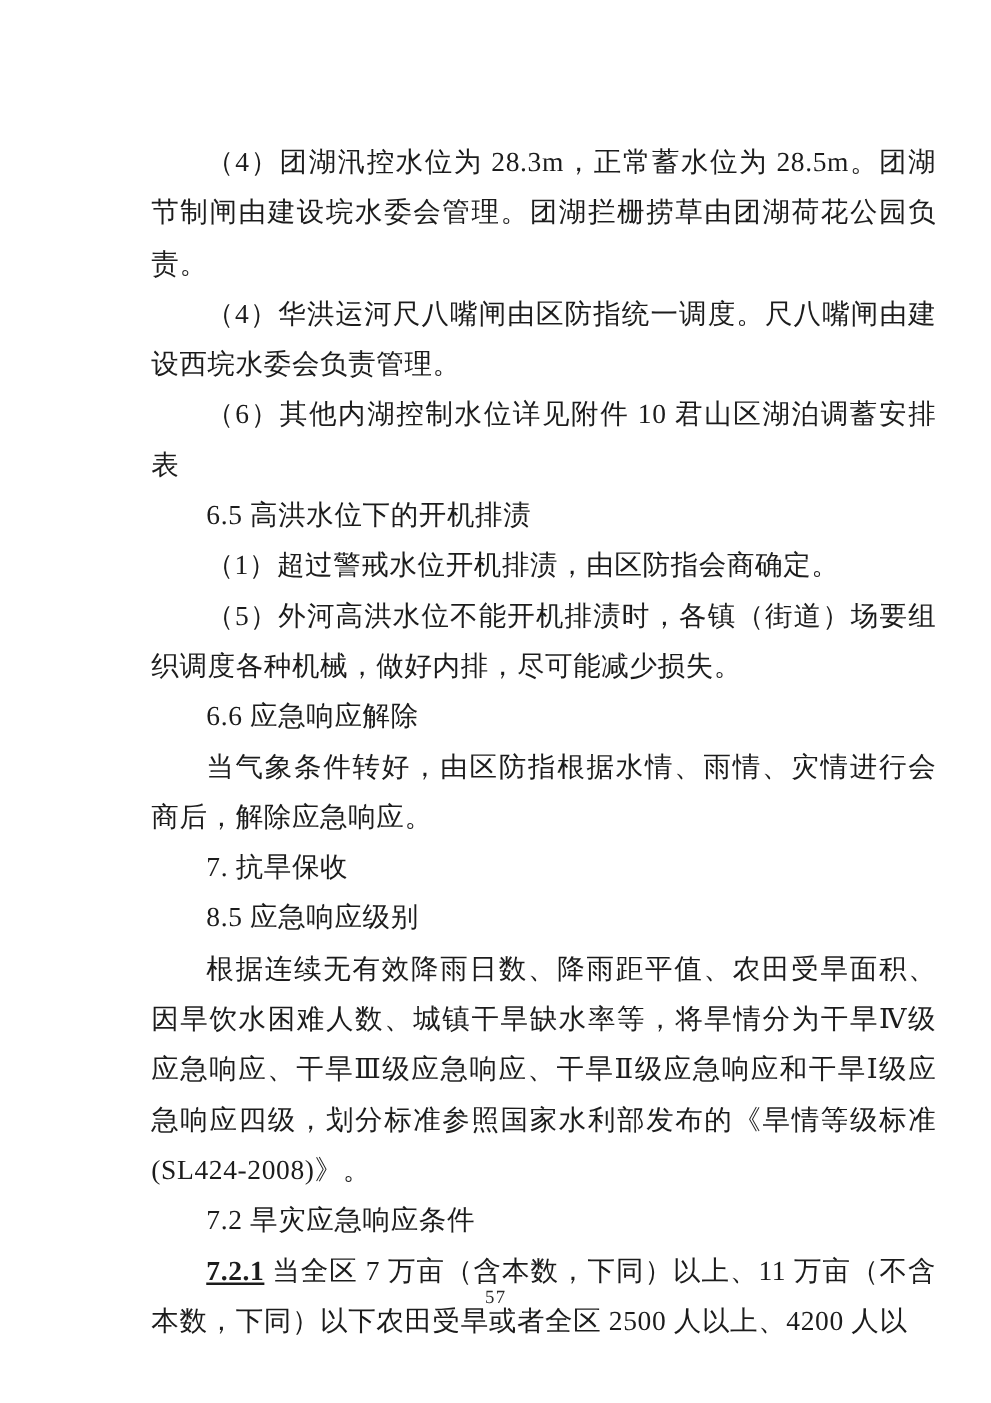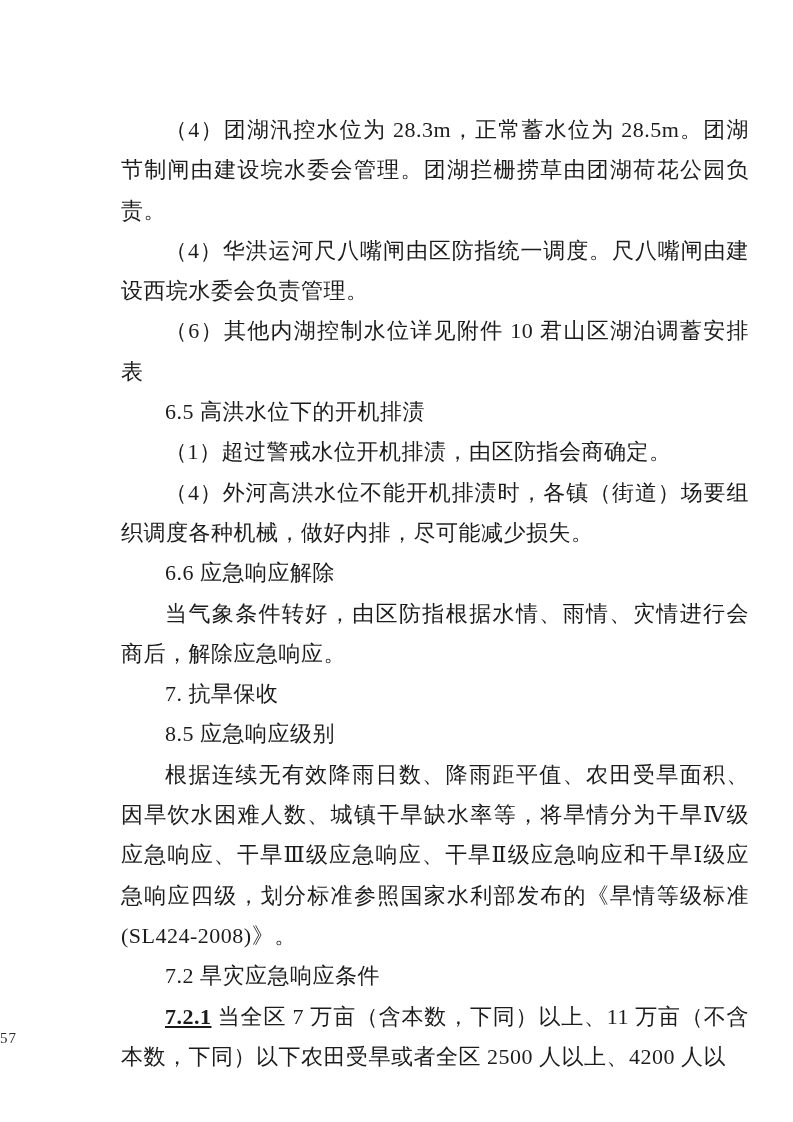--- a/index.html
+++ b/index.html
@@ -37,21 +37,21 @@
   }
   .lead {
     font-weight: 700;
     text-decoration: underline;
   }
   .page-number {
     position: absolute;
     left: 0;
     right: 0;
     top: 1030px;
-    text-align: left;
+    text-align: center;
     font-size: 15px;
     color: #2a2a2a;
     letter-spacing: 1px;
   }
 </style>
 </head>
 <body>
 
 <div class="page">
   <div class="content">
@@ -59,21 +59,21 @@
     <p class="para"><span>（4）团湖汛控水位为 28.3m，正常蓄水位为 28.5m。团湖节制闸由建设垸水委会管理。团湖拦栅捞草由团湖荷花公园负责。</span></p>
 
     <p class="para"><span>（4）华洪运河尺八嘴闸由区防指统一调度。尺八嘴闸由建设西垸水委会负责管理。</span></p>
 
     <p class="para"><span>（6）其他内湖控制水位详见附件 10 君山区湖泊调蓄安排表</span></p>
 
     <p class="para heading"><span>6.5 高洪水位下的开机排渍</span></p>
 
     <p class="para"><span>（1）超过警戒水位开机排渍，由区防指会商确定。</span></p>
 
-    <p class="para"><span>（4）外河高洪水位不能开机排渍时，各镇（街道）场要组织调度各种机械，做好内排，尽可能减少损失。</span></p>
+    <p class="para"><span>（5）外河高洪水位不能开机排渍时，各镇（街道）场要组织调度各种机械，做好内排，尽可能减少损失。</span></p>
 
     <p class="para heading"><span>6.6 应急响应解除</span></p>
 
     <p class="para"><span>当气象条件转好，由区防指根据水情、雨情、灾情进行会商后，解除应急响应。</span></p>
 
     <p class="para heading"><span>7. 抗旱保收</span></p>
 
     <p class="para heading"><span>8.5 应急响应级别</span></p>
 
     <p class="para"><span>根据连续无有效降雨日数、降雨距平值、农田受旱面积、因旱饮水困难人数、城镇干旱缺水率等，将旱情分为干旱Ⅳ级应急响应、干旱Ⅲ级应急响应、干旱Ⅱ级应急响应和干旱Ⅰ级应急响应四级，划分标准参照国家水利部发布的《旱情等级标准(SL424-2008)》。</span></p>

